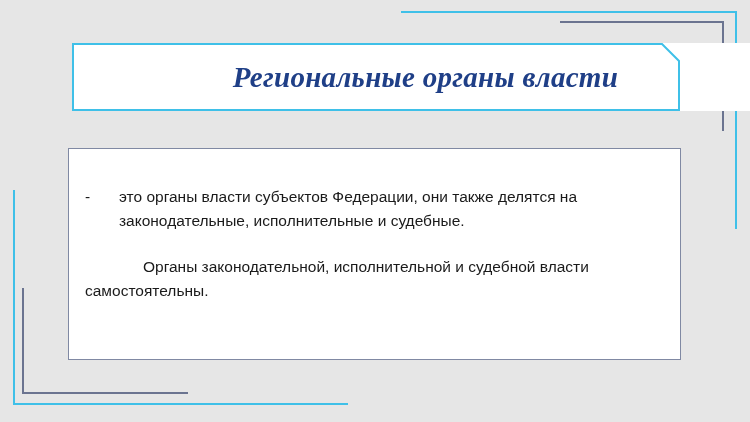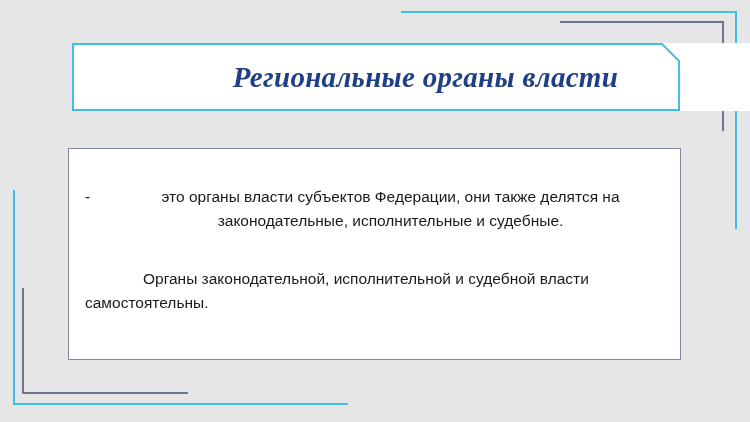--- a/index.html
+++ b/index.html
@@ -152,24 +152,23 @@
   .bullet-dash {
     flex: 0 0 auto;
     width: 34px;
     font-family: "Liberation Sans", "DejaVu Sans", sans-serif;
     font-size: 15.5px;
     color: #1a1a1a;
     line-height: 1.55;
   }
   .bullet-body {
     flex: 1 1 auto;
-    text-align: center;
   }
   .para-second {
-    margin-top: 34px;
+    margin-top: 22px;
     text-indent: 58px;
   }
 </style>
 </head>
 <body>
 
 <div class="slide">
 
   <div class="deco deco-tr-cyan-h"></div>
   <div class="deco deco-tr-cyan-v"></div>

